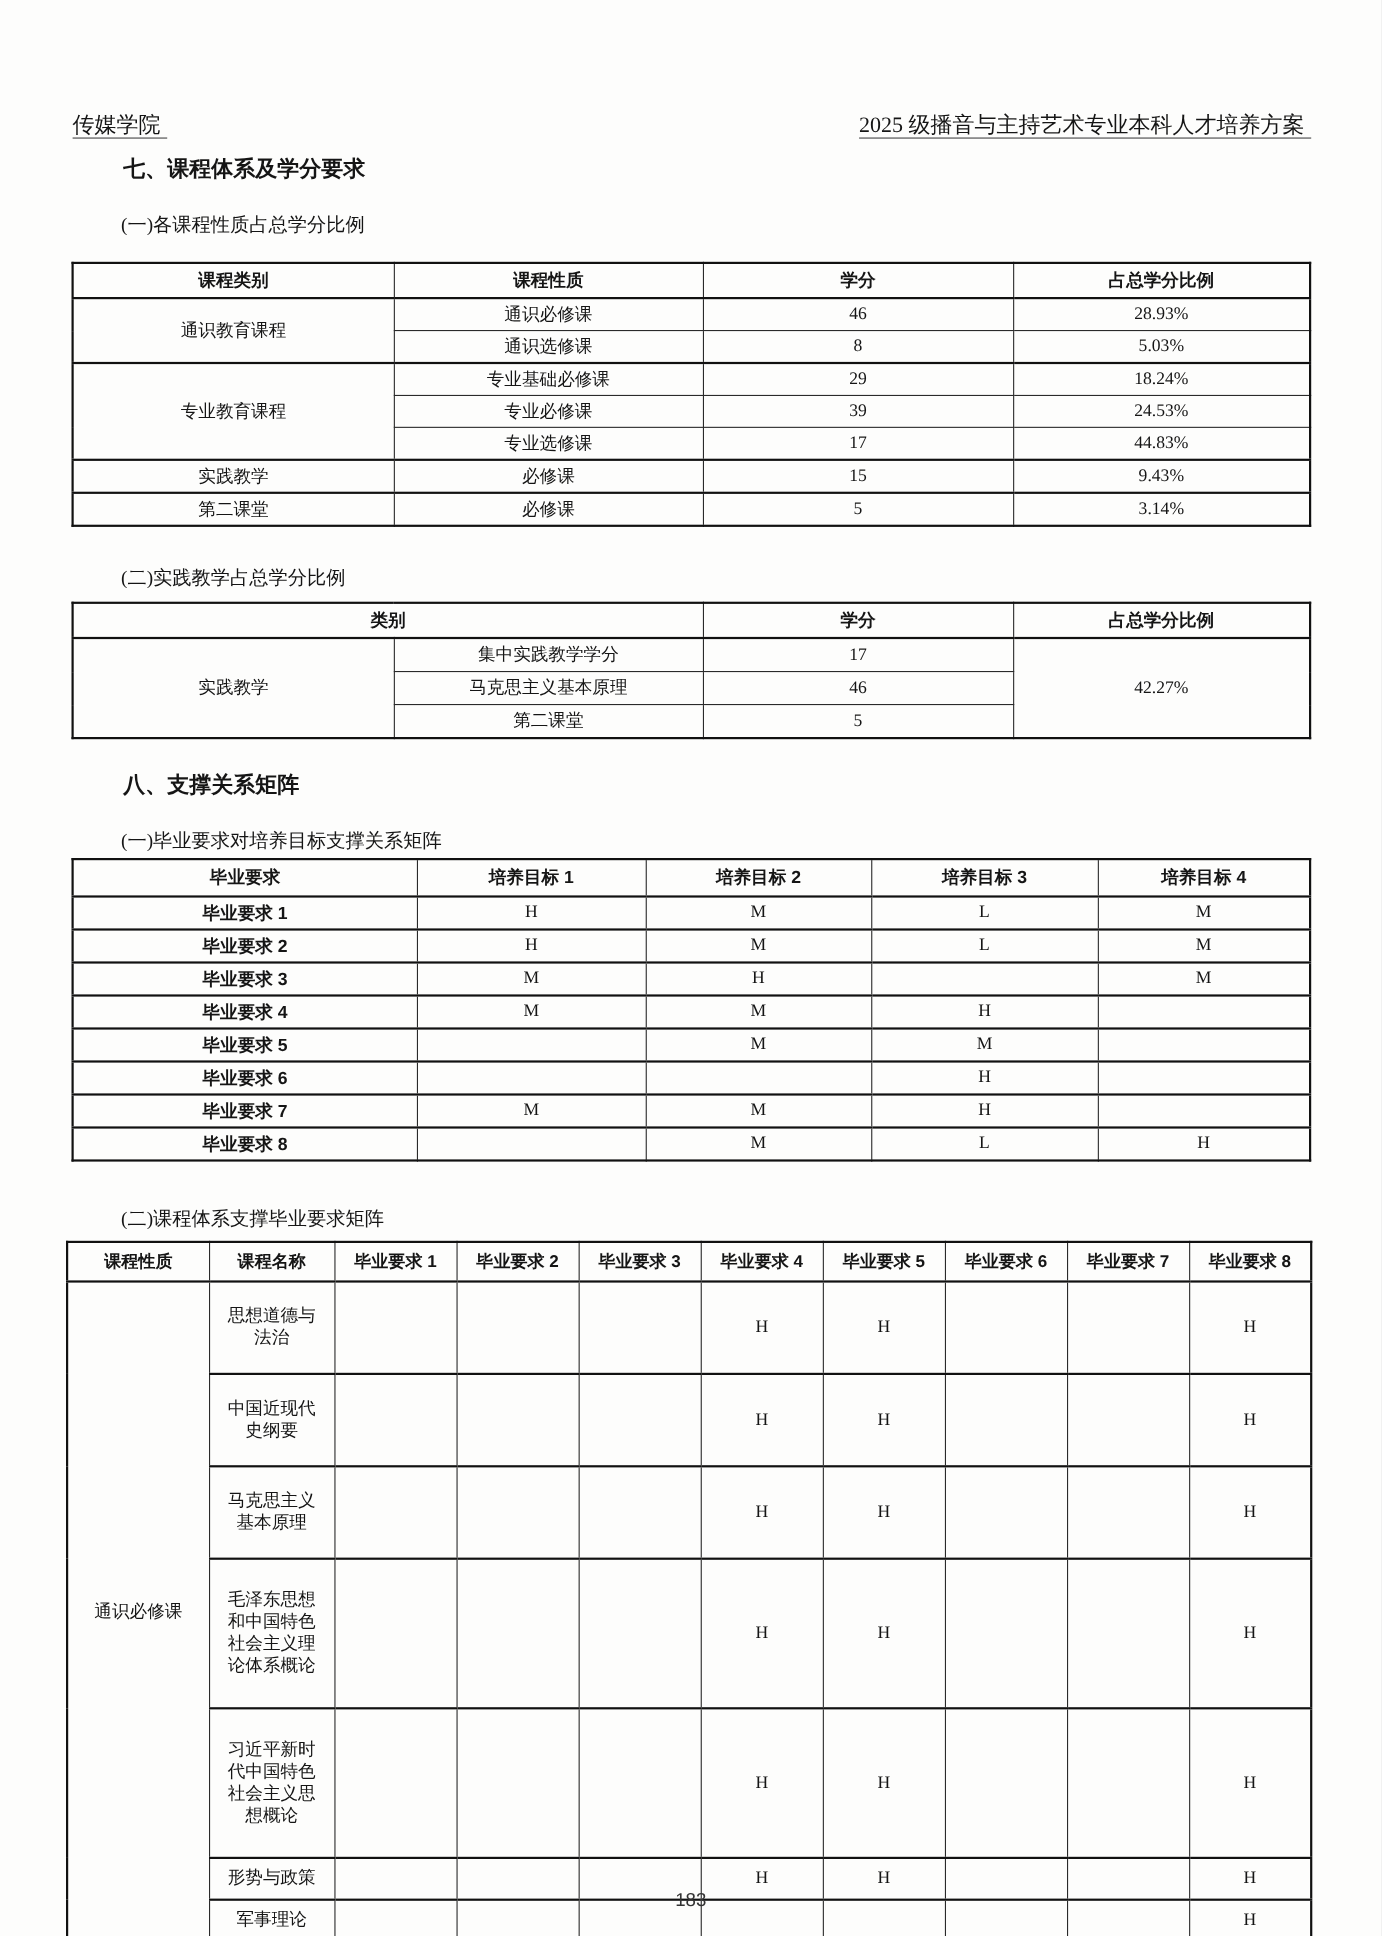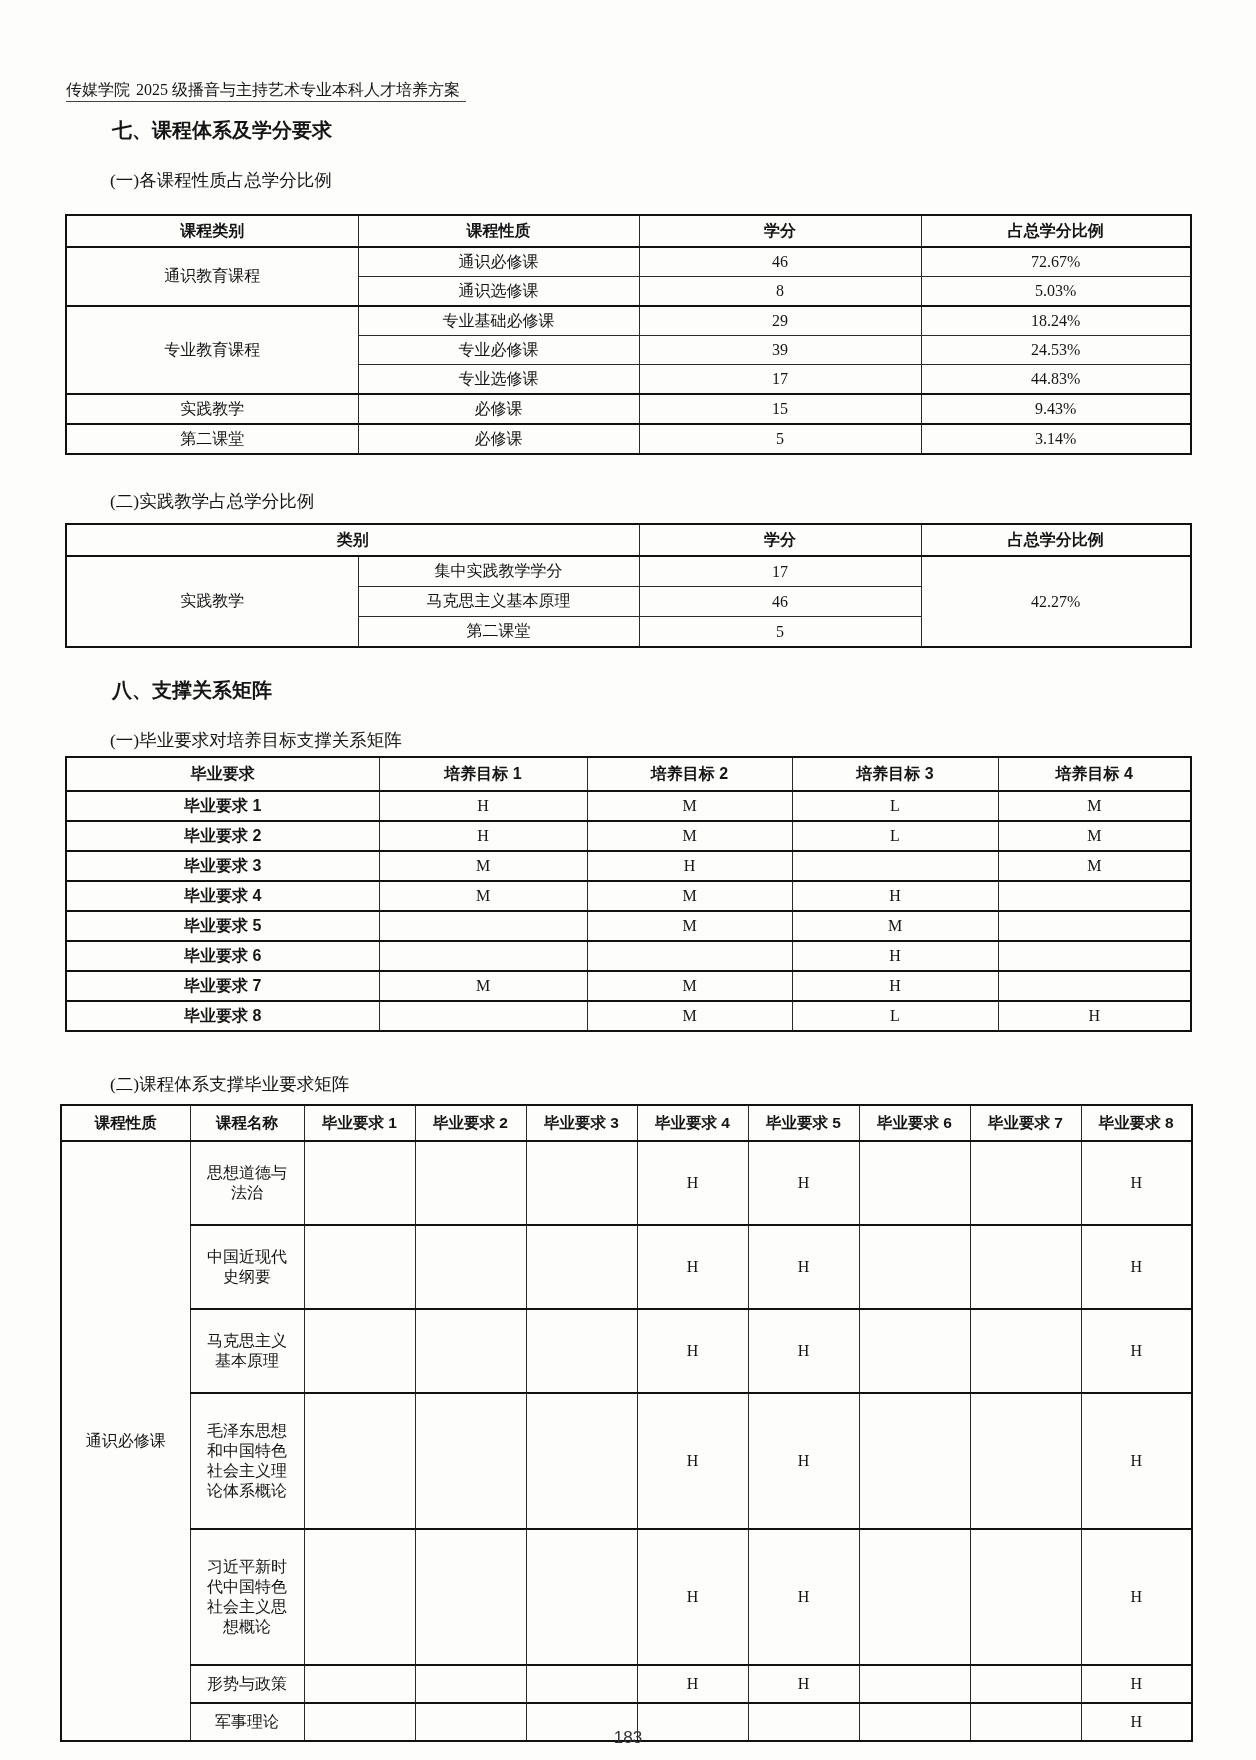--- a/index.html
+++ b/index.html
@@ -5,23 +5,23 @@
   html,body{margin:0;padding:0;background:#e8e8e8;}
   .page{
     position:relative;
     width:1256px;height:1760px;
     background:#fdfdfc;
     font-family:"Liberation Serif","DejaVu Serif",serif;
     color:#151515;
     overflow:hidden;
   }
   .doc-header{
-    display:flex;align-items:flex-end;
+    display:flex;justify-content:space-between;align-items:flex-end;
     padding:80px 64px 0 66px;
-    font-size:16px;line-height:20px;
+    font-size:20px;line-height:20px;margin-top:24px;
   }
   .u{border-bottom:1px solid #444;padding:0 6px 1px 0;}
   .sec-title{
     font-family:"Liberation Sans","DejaVu Sans",sans-serif;
     font-weight:bold;font-size:20px;line-height:28px;
     margin:14px 0 0 112px;
   }
   .sub-title{font-size:17.5px;line-height:24px;margin:24px 0 0 110px;}
 
   table{border-collapse:collapse;table-layout:fixed;margin-left:65px;}
@@ -56,21 +56,21 @@
   .t4 td{border-top:2px solid #111;}
   .t4 td.course-name{padding:2px 14px;line-height:20px;}
   .t4 tbody tr:nth-child(1) td,
   .t4 tbody tr:nth-child(2) td,
   .t4 tbody tr:nth-child(3) td{height:78px;}
   .t4 tbody tr:nth-child(4) td,
   .t4 tbody tr:nth-child(5) td{height:130px;}
   .t4 tbody tr:nth-child(6) td,
   .t4 tbody tr:nth-child(7) td{height:32px;}
   .page-num{
-    position:absolute;left:0;right:0;bottom:12px;
+    position:absolute;left:0;right:0;bottom:22px;
     text-align:center;font-size:17px;
     font-family:"Liberation Sans","DejaVu Sans",sans-serif;color:#333;
   }
 </style>
 </head>
 <body>
 
 <div class="page">
 
   <div class="doc-header">
@@ -95,21 +95,21 @@
         <th>课程性质</th>
         <th>学分</th>
         <th>占总学分比例</th>
       </tr>
     </thead>
     <tbody id="t1-body">
         <tr class="group-start">
           <td rowspan="2">通识教育课程</td>
           <td>通识必修课</td>
           <td>46</td>
-          <td>72.67%</td>
+          <td>28.93%</td>
         </tr>
         <tr>
           <td>通识选修课</td>
           <td>8</td>
           <td>5.03%</td>
         </tr>
         <tr class="group-start">
           <td rowspan="3">专业教育课程</td>
           <td>专业基础必修课</td>
           <td>29</td>

